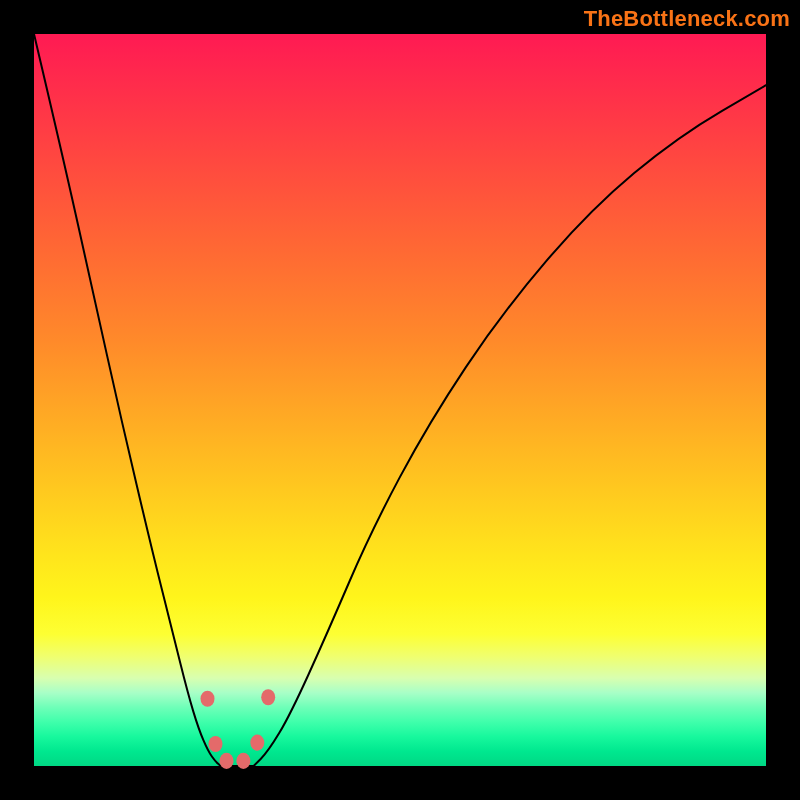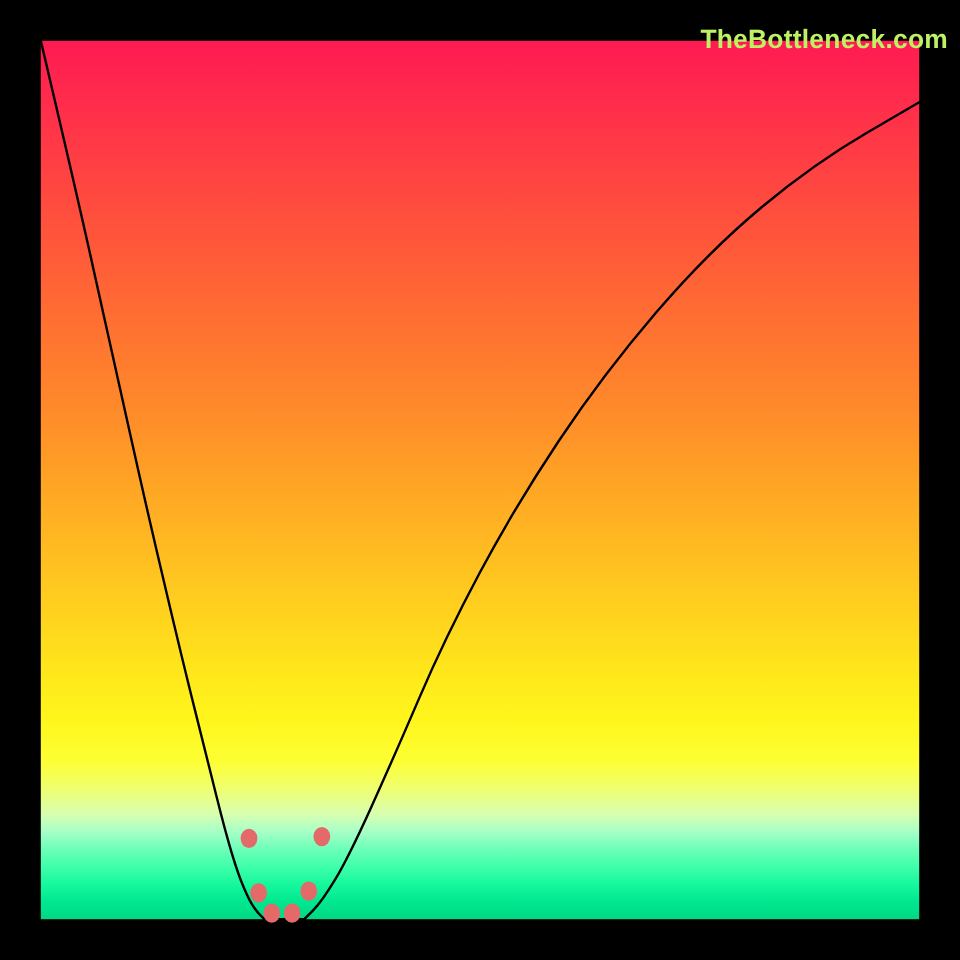--- a/index.html
+++ b/index.html
@@ -12,23 +12,23 @@
     font-family: Arial, Helvetica, sans-serif;
   }
   .frame {
     position: relative;
     width: 800px;
     height: 800px;
     background: #000;
   }
   .watermark {
     position: absolute;
-    top: 20px;
+    top: 6px;
     right: 10px;
-    color: #bef264;
+    color: #f97316;
     font-size: 22px;
     font-weight: 600;
     letter-spacing: 0.2px;
     z-index: 50;
   }
   .plot-area {
     position: absolute;
     left: 34px;
     top: 34px;
     width: 732px;

